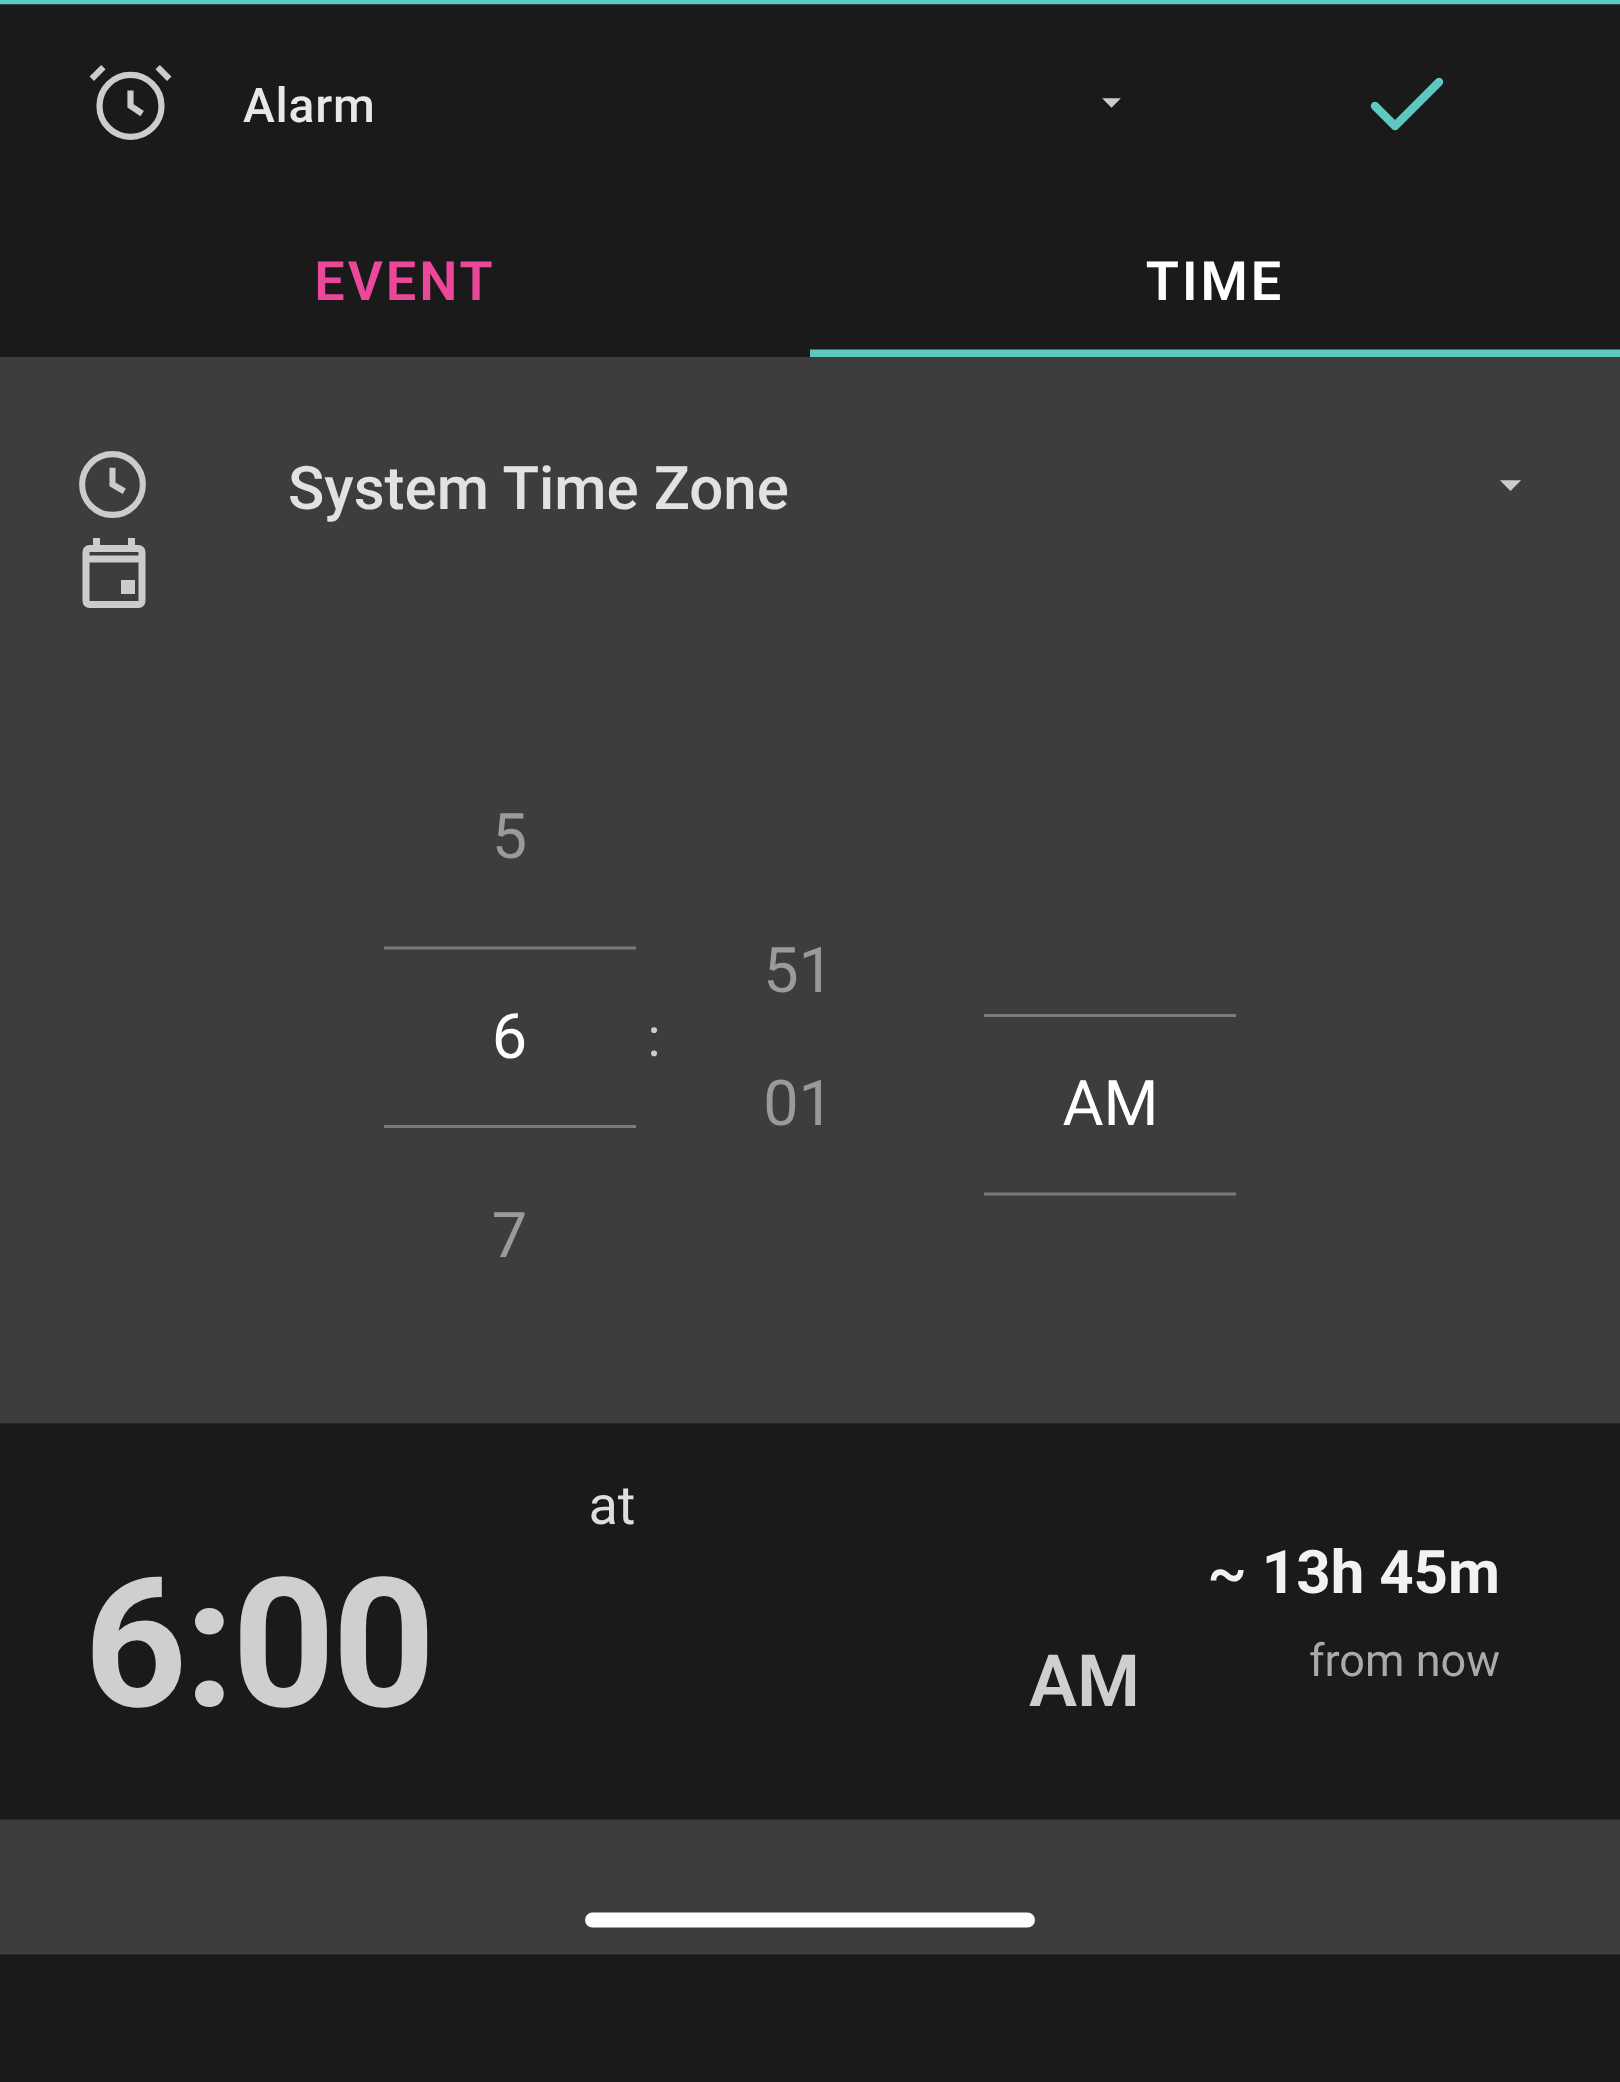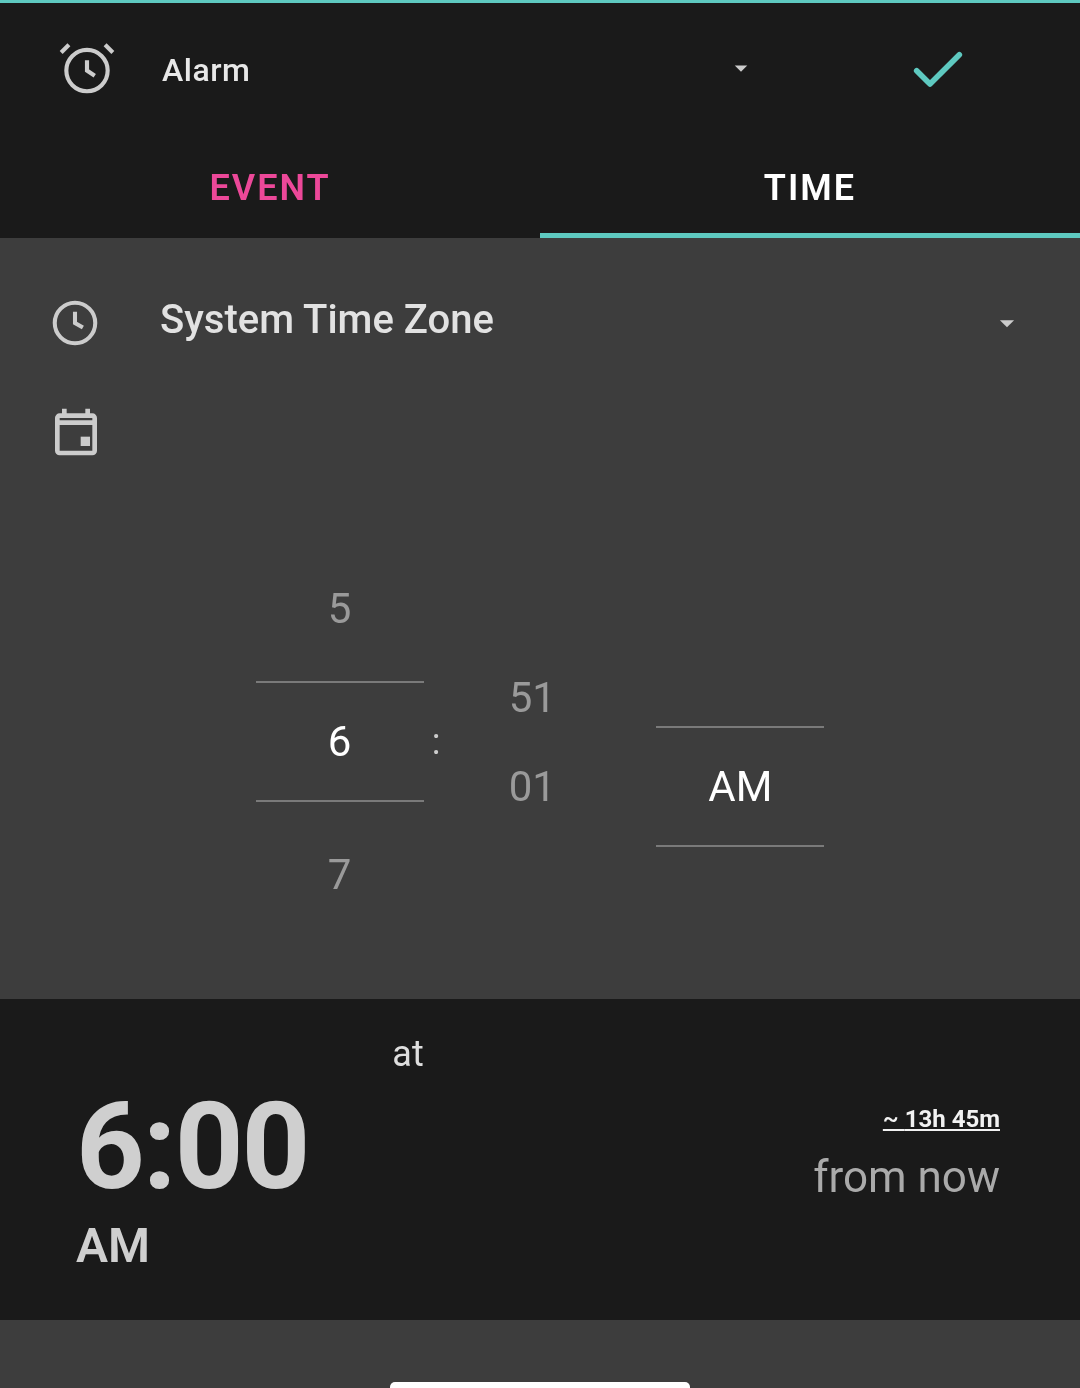--- a/index.html
+++ b/index.html
@@ -63,22 +63,23 @@
     .tab-active {
       color: #ffffff;
       border-bottom-color: #5EC9C0;
     }
     .main-content {
       background: #3d3d3d;
       padding: 58px 48px 40px 48px;
     }
     .timezone-row {
       display: flex;
-      margin-bottom: 50px;
-      cursor: pointer;
+      align-items: center;
+      cursor: pointer;
+      gap: 32px;
     }
     .timezone-icon {
       color: #cccccc;
       margin-right: 58px;
     }
     .timezone-label {
       flex: 1;
       font-size: 40px;
       font-weight: 500;
       color: #e2e2e2;
@@ -143,50 +144,48 @@
     .summary-at {
       font-size: 36px;
       color: #dedede;
       font-weight: 400;
       margin-bottom: 2px;
     }
     .summary-big-time {
       display: flex;
       align-items: baseline;
       justify-content: space-between;
-      flex-direction: column;
     }
     .summary-hhmm {
       font-size: 120px;
       font-weight: 700;
       color: #cfcfcf;
       letter-spacing: -2px;
     }
     .summary-ampm {
       font-size: 48px;
       font-weight: 600;
       color: #cfcfcf;
       margin-left: 20px;
     }
     .summary-relative {
       text-align: right;
       min-width: 240px;
     }
     .summary-rel-line1 {
-      font-size: 24px;
+      font-size: 40px;
       color: #f2f2f2;
       font-weight: 500;
       margin-bottom: 18px;
-      text-decoration: underline;
     }
     .summary-rel-strong {
       font-weight: 700;
     }
     .summary-rel-line2 {
-      font-size: 44px;
+      font-size: 30px;
       color: #aaaaaa;
       font-weight: 400;
     }
     .nav-bar {
       background: #3d3d3d;
       height: 90px;
       position: relative;
     }
     .nav-indicator {
       position: absolute;

